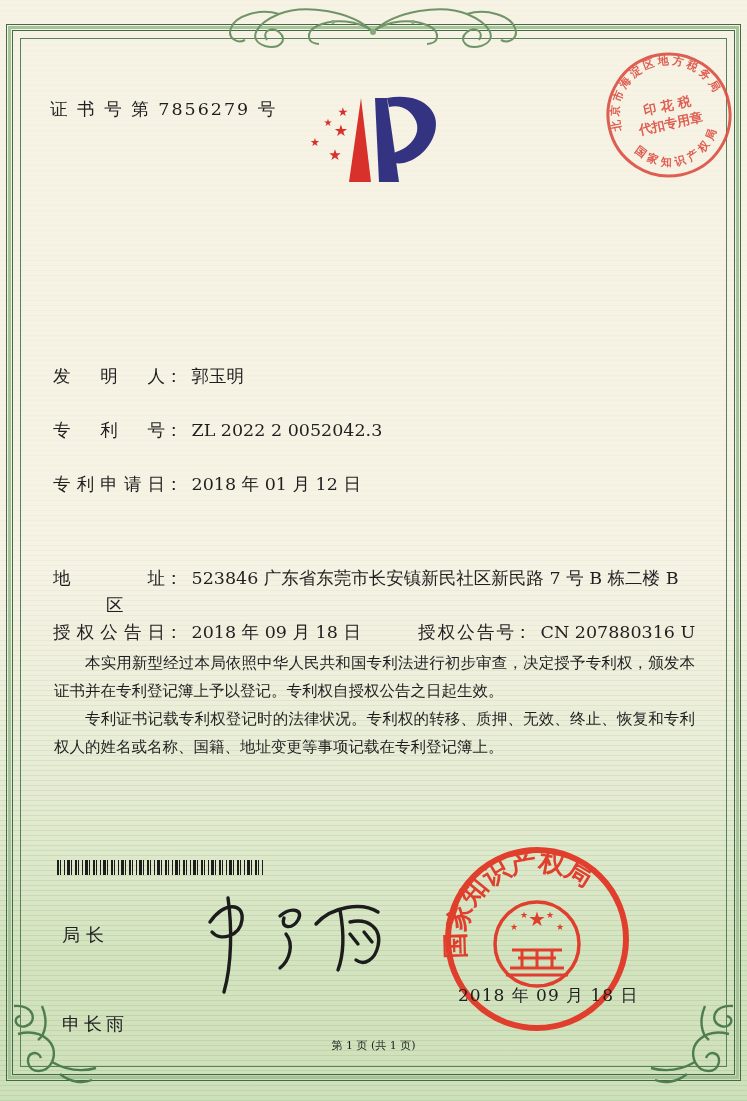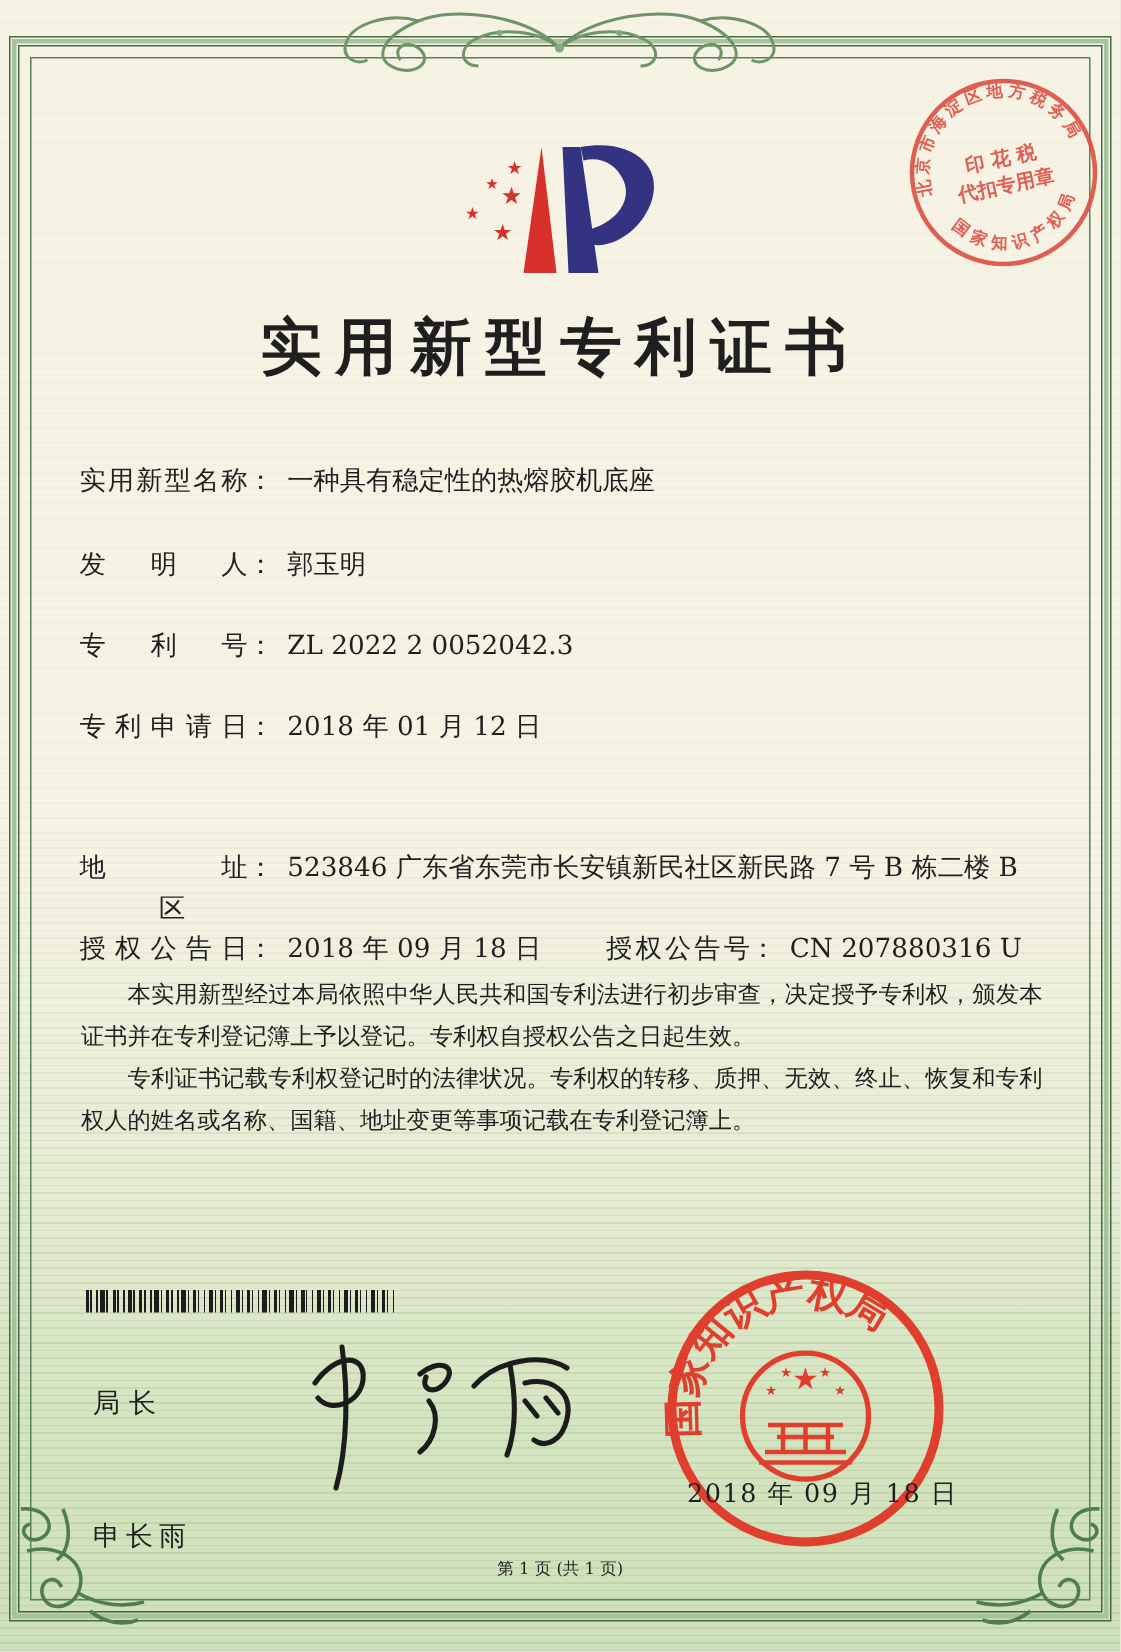--- a/index.html
+++ b/index.html
@@ -26,21 +26,21 @@
     border:1px solid #56815b;}
   .ornament{position:absolute;z-index:3;}
   
   .cert-no{position:absolute;left:50px;top:97px;z-index:4;font-size:17.5px;letter-spacing:2px;}
   .logo{position:absolute;left:299px;top:90px;z-index:4;}
   .title{position:absolute;left:0;right:0;top:204px;z-index:4;text-align:center;
     font-size:41px;font-weight:bold;letter-spacing:9px;}
   .row{position:absolute;left:53px;z-index:4;font-size:17.5px;white-space:nowrap;}
   .lbl{display:inline-block;width:112px;text-align:justify;text-align-last:justify;vertical-align:top;}
   .colon{display:inline-block;margin-right:9px;}
-  .row-right{position:absolute;left:404px;z-index:4;font-size:17.5px;white-space:nowrap;}
+  .row-right{position:absolute;left:418px;z-index:4;font-size:17.5px;white-space:nowrap;}
   .row-right .lbl{width:96px;}
   .addr-line2{position:absolute;left:106px;top:593px;z-index:4;font-size:17.5px;}
   .body-text{position:absolute;left:54px;top:649px;width:641px;z-index:4;
     font-size:15.5px;line-height:28px;text-align:justify;}
   .body-text p{margin:0;text-indent:2em;}
   .barcode{position:absolute;left:57px;top:860px;width:206px;height:15px;z-index:4;
     background:repeating-linear-gradient(90deg,
       #1c1c1c 0 2px, rgba(0,0,0,0) 2px 3px,
       #1c1c1c 3px 4px, rgba(0,0,0,0) 4px 7px,
       #1c1c1c 7px 8px, rgba(0,0,0,0) 8px 10px,
@@ -91,41 +91,38 @@
   <svg class="ornament" style="left:647px;top:1000px;" width="92" height="92" viewBox="0 0 92 92">
     <g fill="none" stroke="#4f7d52" stroke-width="2.4" transform="translate(92,0) scale(-1,1)">
       <path d="M6,6 C26,4 30,22 18,26 C8,29 4,18 12,16"></path>
       <path d="M10,34 C34,28 52,44 44,62 C38,74 22,74 20,62 C19,52 30,50 33,58"></path>
       <path d="M44,62 C58,70 74,72 88,68"></path>
       <path d="M34,6 C40,20 38,34 30,40"></path>
       <path d="M52,74 C62,82 74,84 84,80"></path>
     </g>
   </svg>
 
+  <div class="cert-no">证 书 号 第 7856279 号</div>
 
   <svg class="logo" width="150" height="102" viewBox="0 0 150 102">
     <g fill="#d8302a">
       <text x="44" y="26" font-size="12" text-anchor="middle">★</text>
       <text x="29" y="36" font-size="10" text-anchor="middle">★</text>
       <text x="42" y="46" font-size="16" text-anchor="middle">★</text>
       <text x="16" y="56" font-size="11" text-anchor="middle">★</text>
       <text x="36" y="70" font-size="15" text-anchor="middle">★</text>
       <polygon points="62,8 72,92 50,92"></polygon>
     </g>
     <g fill="#333381">
       <polygon points="76,8 88,8 100,92 80,92"></polygon>
       <path d="M88,8 C122,2 142,20 136,42 C130,64 108,76 96,73 C90,71 91,64 97,62 C112,57 122,44 117,31 C112,19 101,14 90,17 Z"></path>
     </g>
   </svg>
 
-  <div class="title">实用新型专利证书</div>
-
-  <div class="row" style="top:308px;">
-    <span class="lbl">实用新型名称</span><span class="colon">：</span><span>一种具有稳定性的热熔胶机底座</span>
-  </div>
+
   <div class="row" style="top:364px;">
     <span class="lbl">发明人</span><span class="colon">：</span><span>郭玉明</span>
   </div>
   <div class="row" style="top:418px;">
     <span class="lbl">专利号</span><span class="colon">：</span><span>ZL 2022 2 0052042.3</span>
   </div>
   <div class="row" style="top:472px;">
     <span class="lbl">专利申请日</span><span class="colon">：</span><span>2018 年 01 月 12 日</span>
   </div>
   <div class="row" style="top:566px;">

